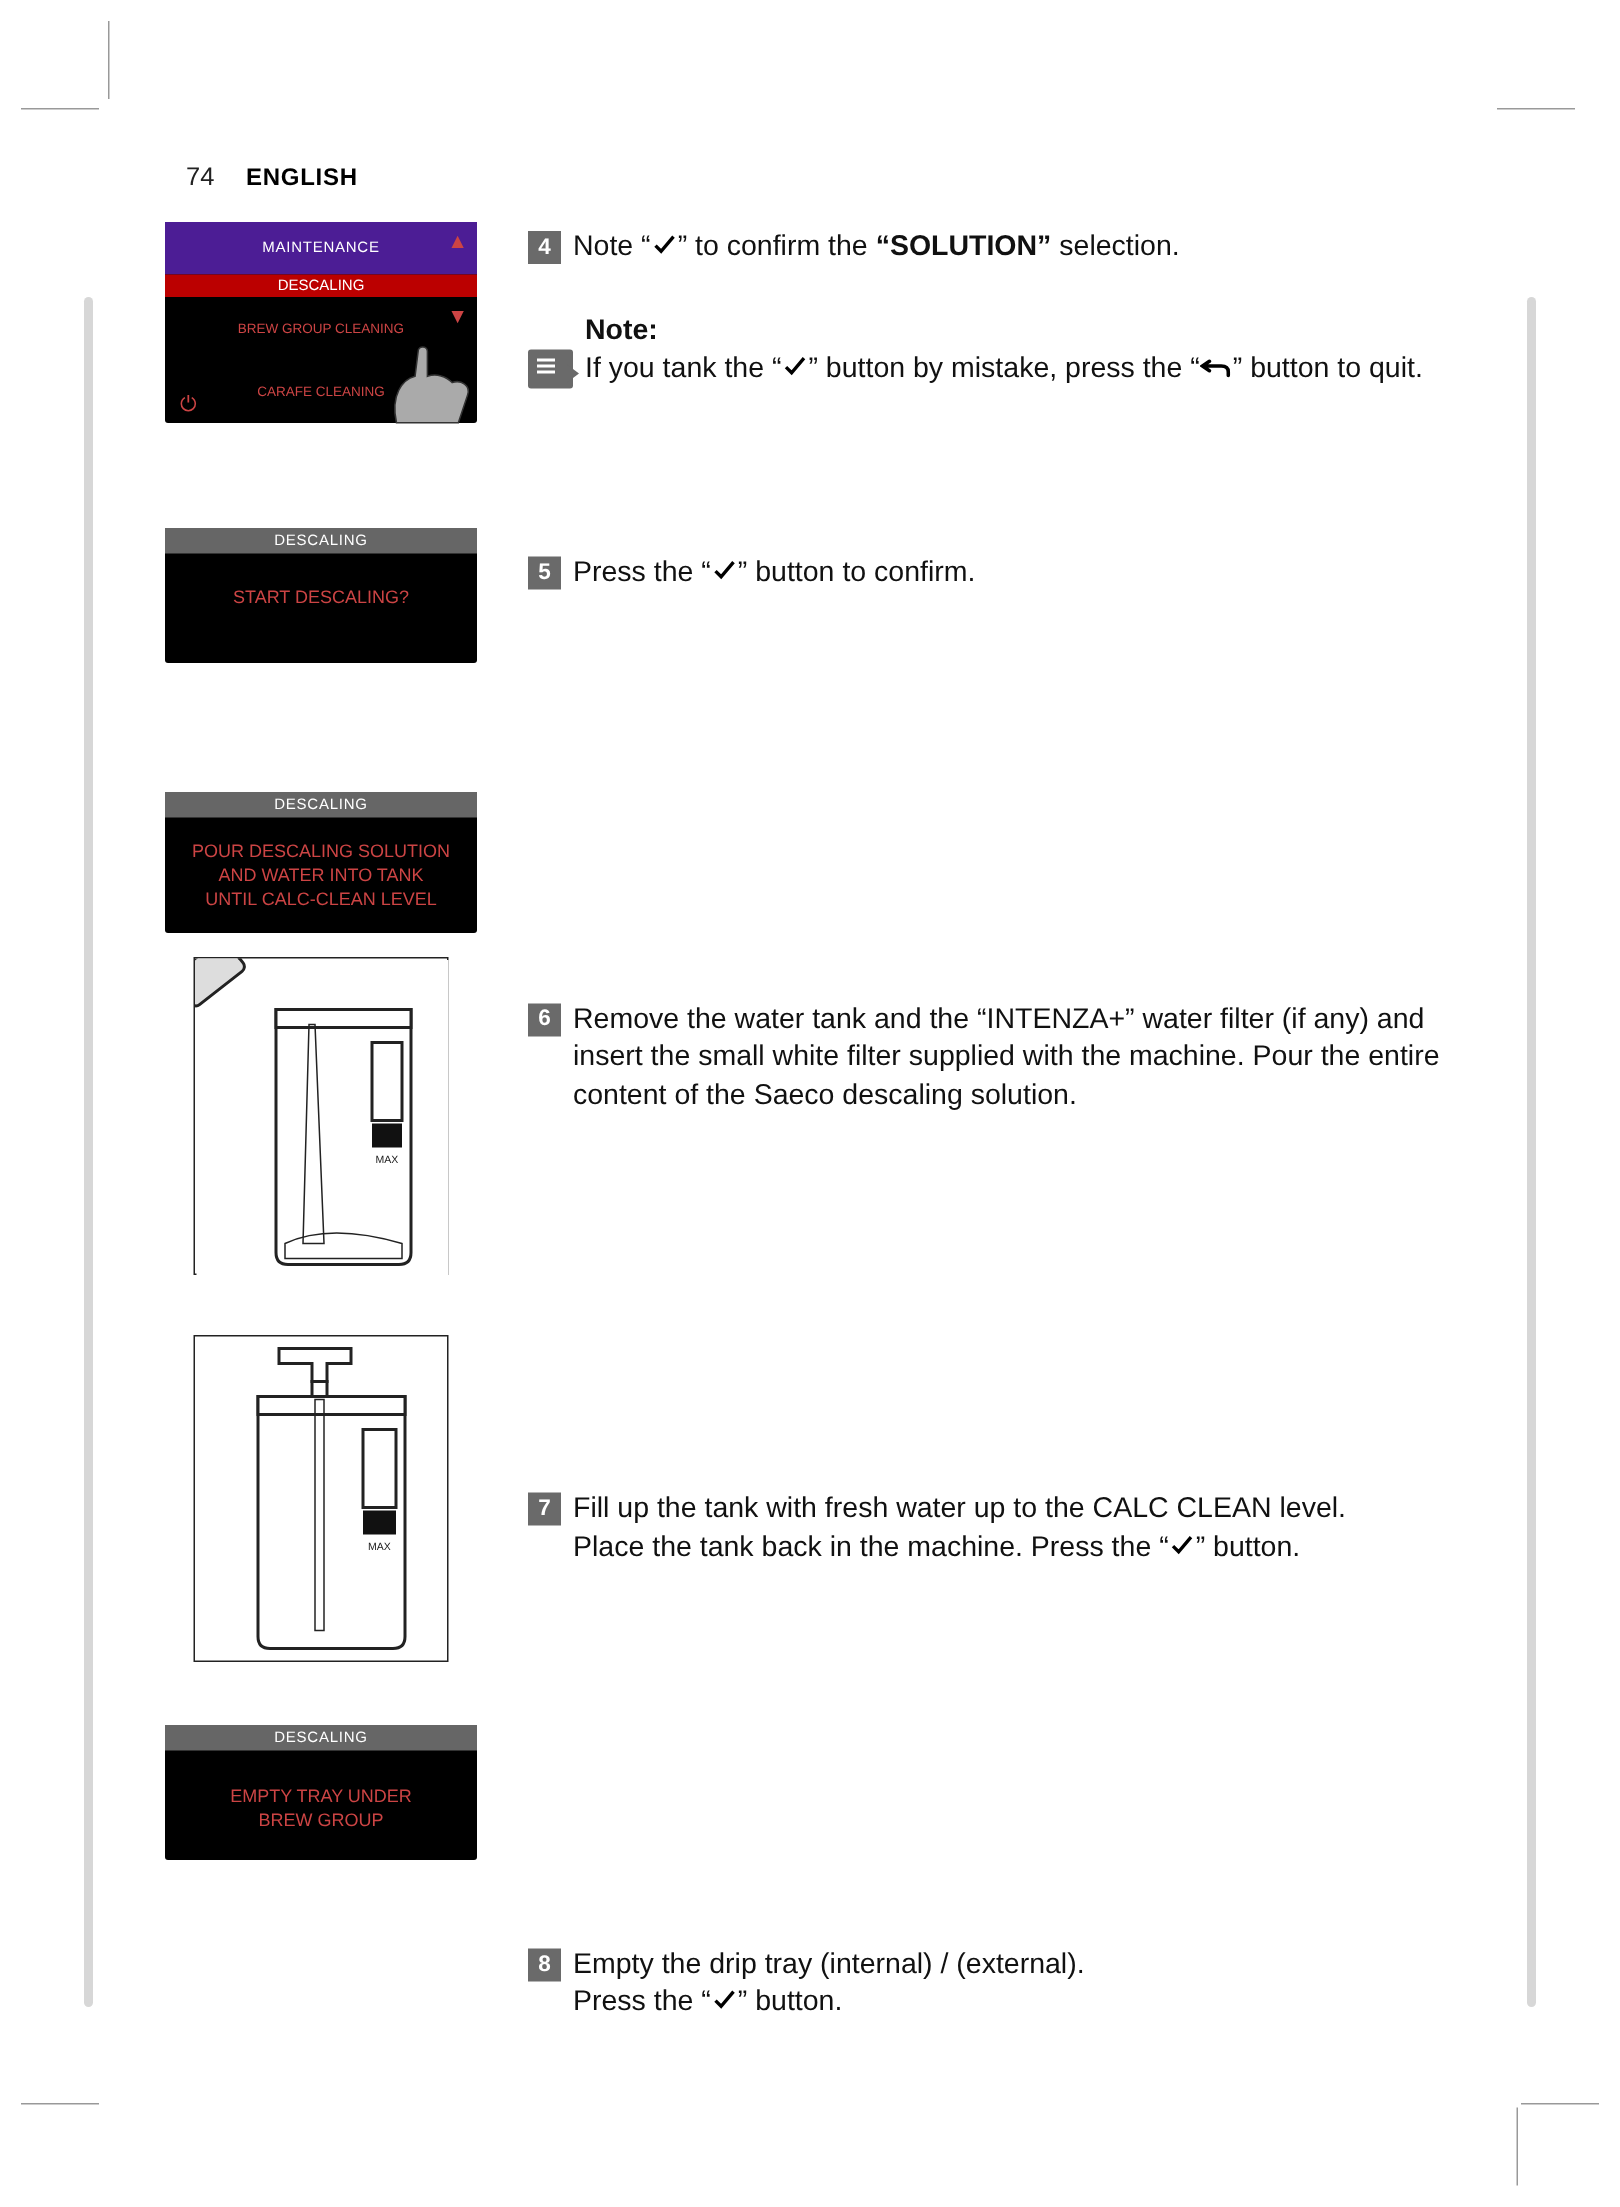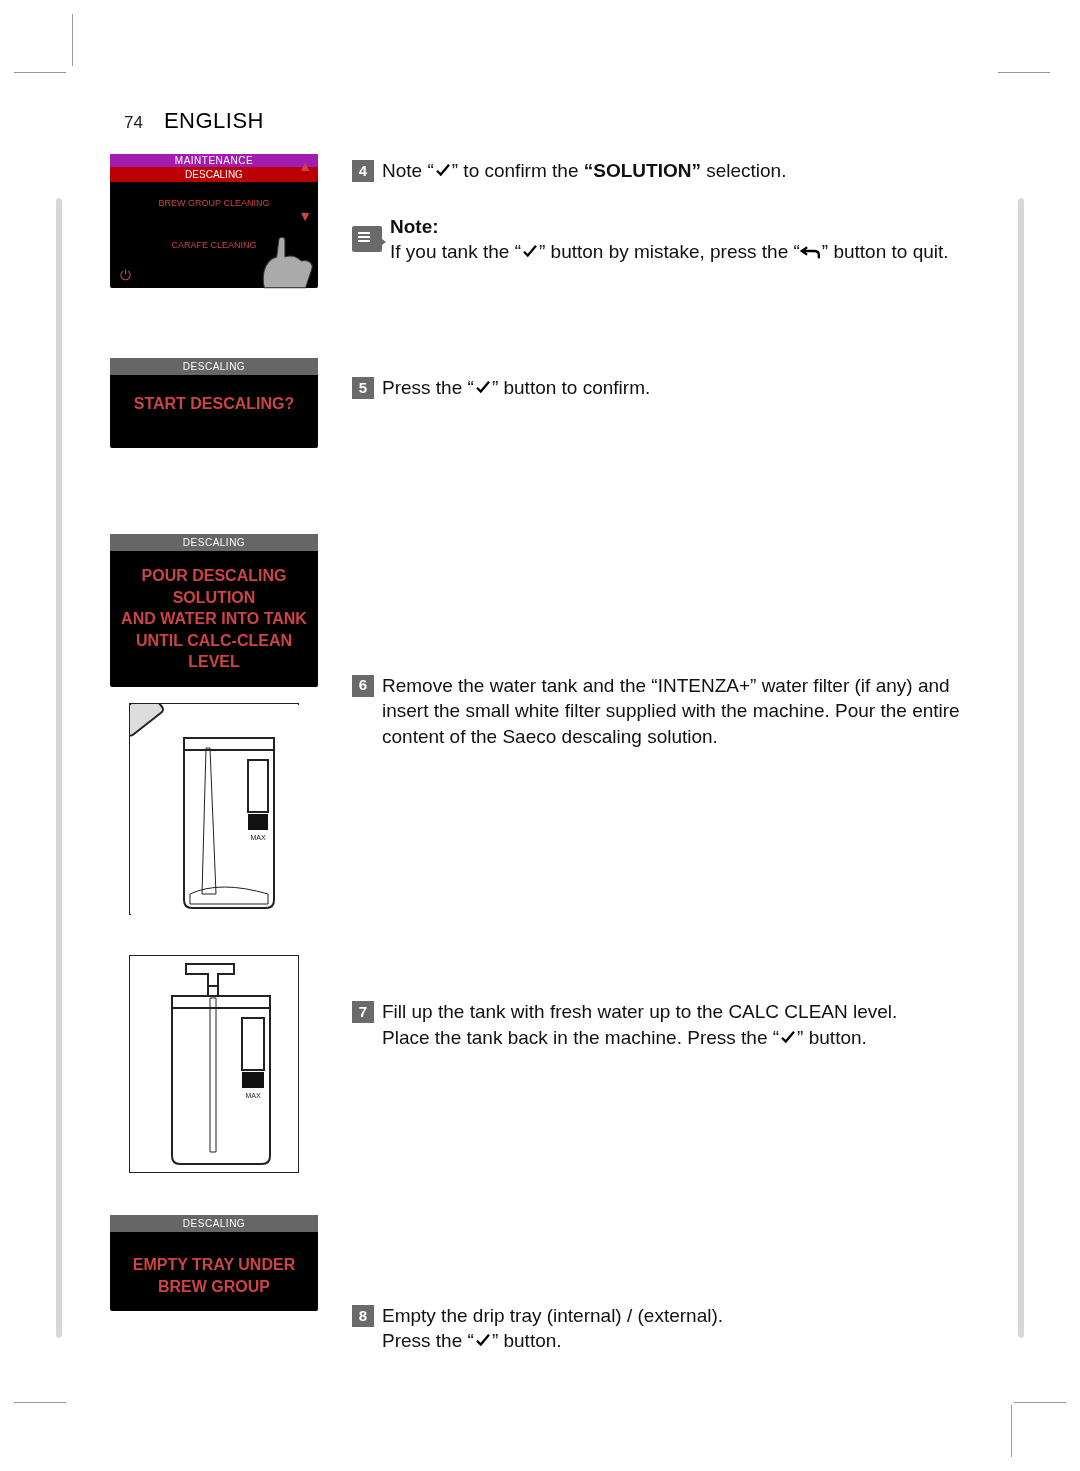--- a/index.html
+++ b/index.html
@@ -41,52 +41,52 @@
     border-radius: 3px;
   }
 
   .header {
     display: flex;
     align-items: baseline;
     gap: 21px;
     margin: 26px 0 20px 42px;
   }
   .page-num { font-size: 17px; color: #222; }
-  .lang     { font-size: 22px; font-weight: 400; text-transform: uppercase; letter-spacing: 0.5px; }
+  .lang     { font-size: 16px; font-weight: 700; text-transform: uppercase; letter-spacing: 0.5px; }
 
   .content {
     display: flex;
     gap: 34px;
     padding: 0 0 0 28px;
   }
   .left-col  { width: 208px; display: flex; flex-direction: column; }
   .right-col { flex: 1; display: flex; flex-direction: column; font-size: 19px; line-height: 1.35; color: #111; padding-right: 10px; }
 
   
   .screen {
     width: 208px;
     background: #000;
     color: #fff;
     font-size: 10px;
     font-family: Arial, sans-serif;
     text-align: center;
     border-radius: 2px;
   }
   .screen-menu { height: 134px; position: relative; }
-  .menu-title { background: #a21caf; color: #fff; padding: 1px 0; letter-spacing: 0.5px; }
+  .menu-title { background: #4c1d95; color: #fff; padding: 12px 0; letter-spacing: 0.5px; }
   .menu-sel   { background: #b00; color: #fff; padding: 2px 0; }
   .menu-item  { color: #c44; padding: 16px 0; font-size: 9px; }
   .menu-arrows { position: absolute; right: 6px; top: 4px; display: flex; flex-direction: column; gap: 34px; color: #c44; font-size: 14px; }
   .menu-bottom { position: absolute; bottom: 4px; left: 0; right: 0; display:flex; justify-content: space-between; padding: 0 10px; color:#c44; font-size: 14px;}
   .hand {
     position: absolute; right: -2px; bottom: -6px; width: 66px; height: 66px;
   }
 
   .screen-simple .scr-title { background: #666; padding: 3px 0; letter-spacing: 0.5px; }
-  .screen-simple .scr-body  { color: #c44; padding: 14px 6px; font-size: 16px; line-height: 1.35; font-weight: bold;}
+  .screen-simple .scr-body  { color: #c44; padding: 14px 6px; font-size: 12px; line-height: 1.35;}
   .screen-simple { min-height: 90px; display: flex; flex-direction: column; justify-content: flex-start;}
   .screen-simple .scr-body.center { display:flex; align-items:center; justify-content:center; min-height: 58px;}
 
   .illus {
     width: 170px;
     height: 200px;
     border: 1px solid #222;
     position: relative;
     align-self: center;
     overflow: visible;
@@ -107,21 +107,21 @@
     font-size: 15px;
     align-items: center; justify-content: center;
     flex: 0 0 22px;
     margin-top: 2px;
   }
   .step-text { flex: 1; }
   .step-text b { font-weight: 800; }
 
   .note {
     display: flex;
-    align-items: center;
+    align-items: flex-end;
     gap: 8px;
   }
   .note-icon {
     width: 28px; height: 26px;
     background: #6a6a6a;
     border-radius: 2px;
     position: relative;
     flex: 0 0 30px;
   }
   .note-icon::before {

